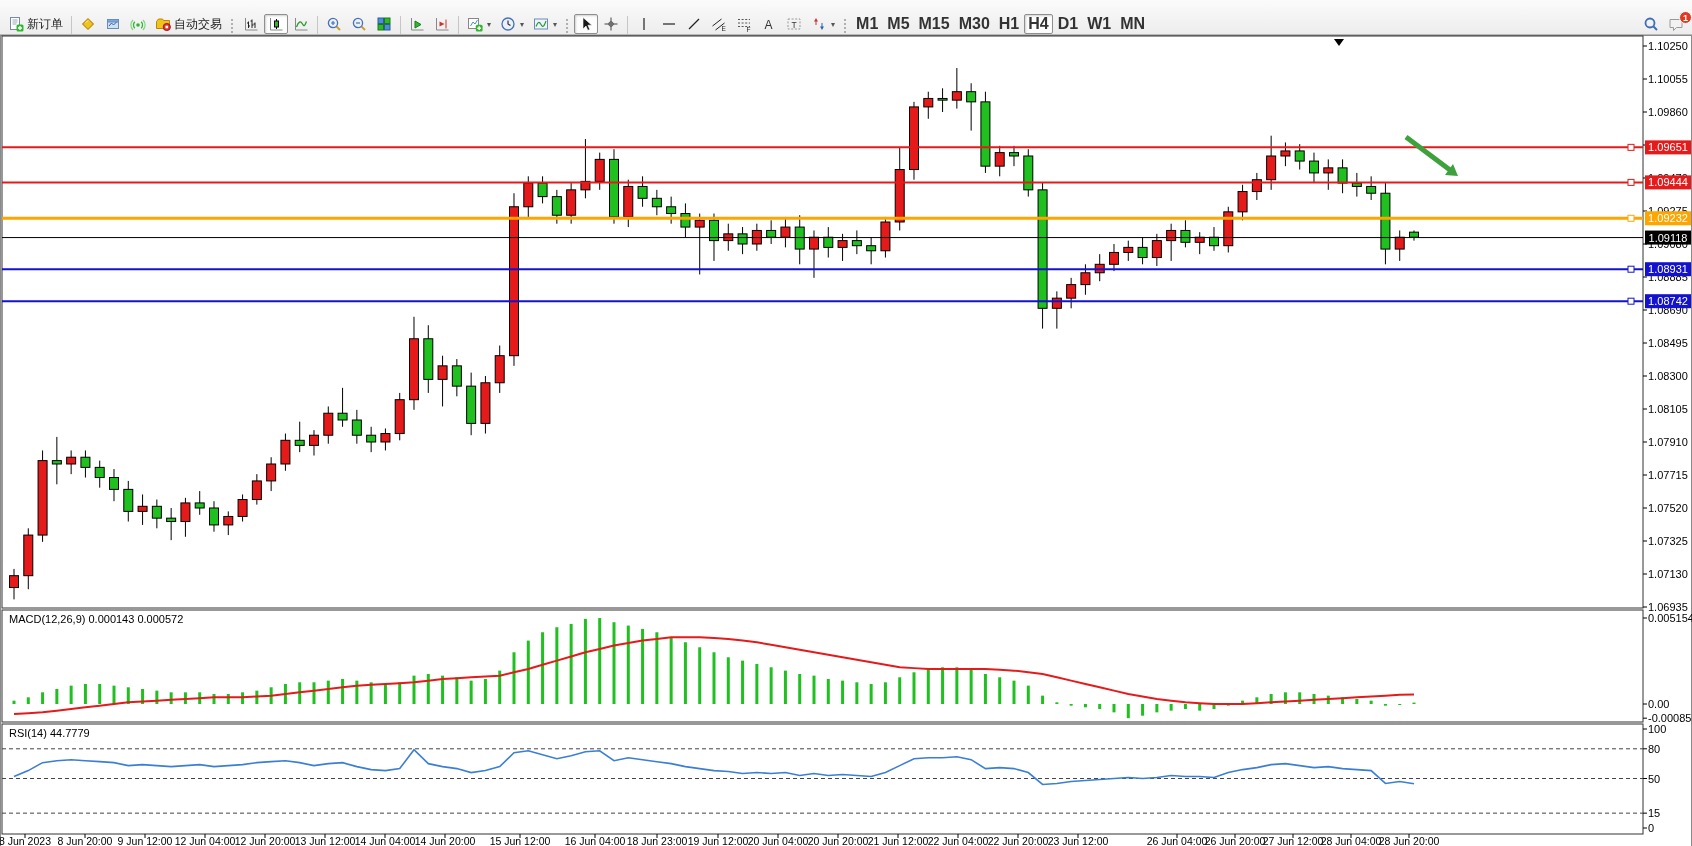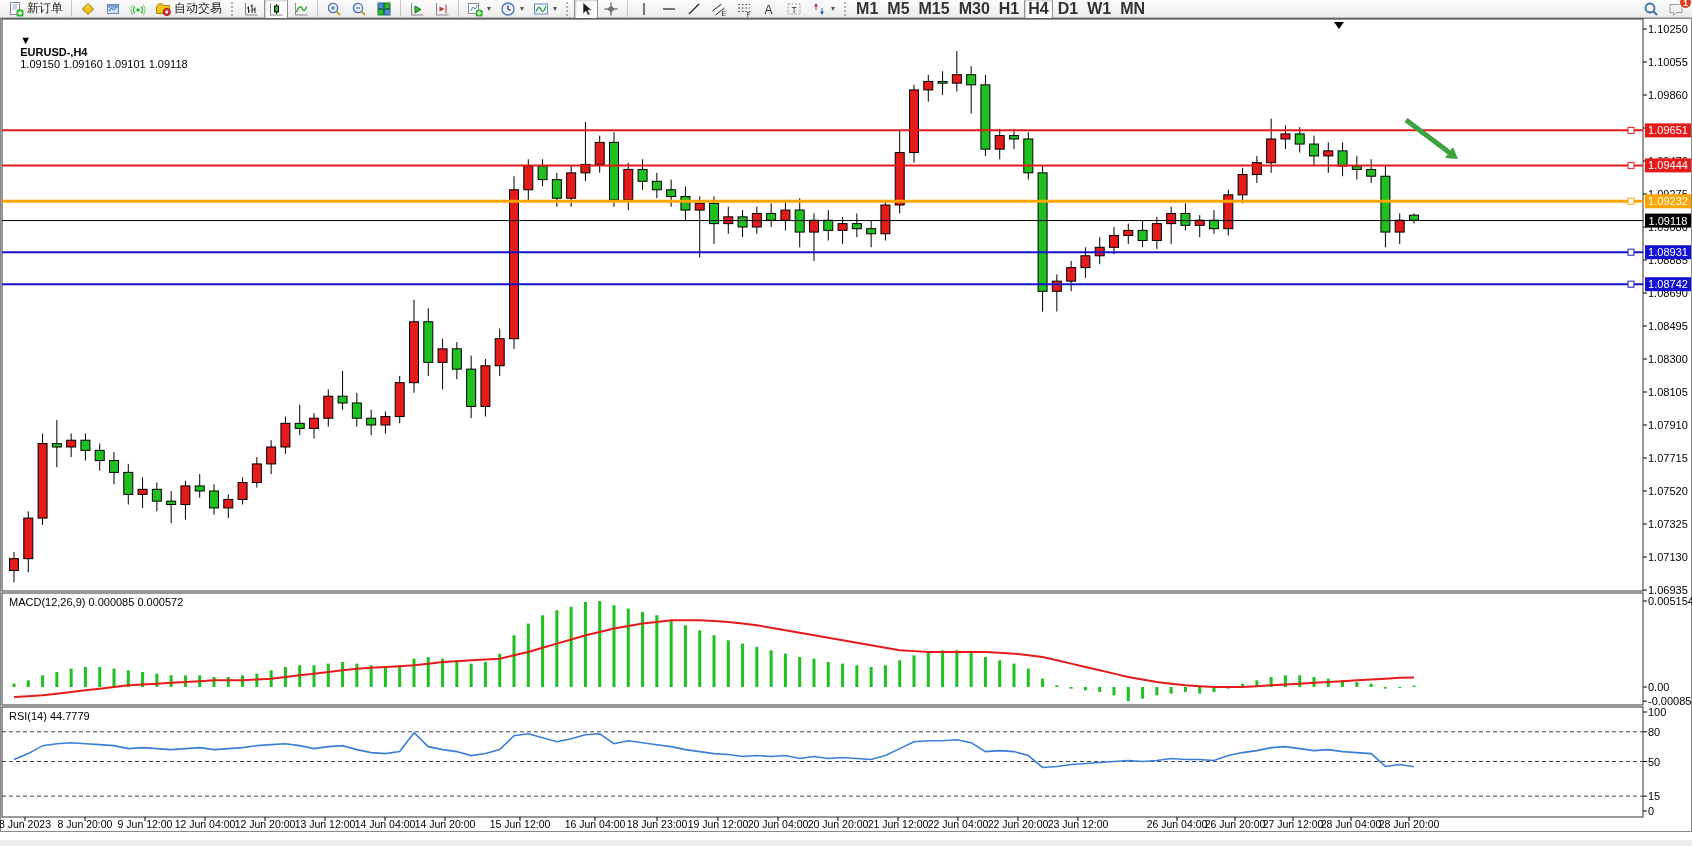--- a/index.html
+++ b/index.html
@@ -1,19 +1,19 @@
 <!DOCTYPE html>
 <html><head>
 <meta charset="utf-8">
 <style>
   * { box-sizing: border-box; margin:0; padding:0; }
   html,body { width:1692px; height:846px; overflow:hidden;
     font-family:"Liberation Sans","DejaVu Sans",sans-serif; background:#ececec; }
-  .toolbar { height:18px; width:1692px; background:linear-gradient(#fbfbfb,#ededed);
-    border-bottom:1px solid #b9b9b9; display:flex; align-items:center; padding:0 4px; gap:1px; }
+  .toolbar { height:35px; width:1692px; background:linear-gradient(#fbfbfb,#ededed);
+    border-bottom:1px solid #b9b9b9; display:flex; align-items:flex-end; padding:0 4px; gap:1px; }
   .tbtn { height:20px; min-width:22px; display:inline-flex; align-items:center; justify-content:center;
     gap:3px; padding:0 3px; border:1px solid transparent; border-radius:2px; font-size:12px; color:#222;
     cursor:default; white-space:nowrap; }
   .tbtn.active { background:#fdfdfd; border:1px solid #8f8f8f; box-shadow:inset 1px 1px 2px rgba(0,0,0,.18); }
   .tsep { width:1px; height:18px; background:#c6c6c6; margin:0 3px; }
   .tgrip { width:5px; height:16px; margin:0 3px;
     background-image:radial-gradient(#b0b0b0 1px, transparent 1.2px); background-size:4px 4px; }
   .tf { font-size:16px; font-weight:bold; color:#333; min-width:26px; }
   .caret { font-size:8px; color:#555; margin-left:1px; }
   .spacer { flex:1; }
@@ -231,26 +231,21 @@
   </div>
   <div class="tbtn chat-wrap">
     <svg class="icon16" viewBox="0 0 16 16">
       <path d="M2 3.5h12v8H8.5l-3 3v-3H2z" fill="#f2f2f2" stroke="#9a9a9a"></path>
     </svg>
     <span class="badge">1</span>
   </div>
 </div>
 
 <div class="chart-window">
-  <div id="chart-title" class="overlay-label">
-    <span>▼</span>
-    <span style="font-weight:bold">EURUSD-,H4</span>
-    <span>1.09150 1.09160 1.09101 1.09118</span>
-  </div>
-  <div id="macd-label" class="overlay-label">MACD(12,26,9) 0.000085 0.000572</div>
+  <div id="macd-label" class="overlay-label">MACD(12,26,9) 0.000143 0.000572</div>
   <div id="rsi-label" class="overlay-label">RSI(14) 44.7779</div>
   <svg id="chart-svg" width="1692" height="814">
       <rect x="0" y="0" width="1692" height="814" fill="#fff"></rect>
       <rect x="0.5" y="0.5" width="1691" height="813" fill="none" stroke="#8a8a8a"></rect>
       <rect x="2" y="1" width="1641" height="572" fill="#fff" stroke="#333"></rect>
       <rect x="2" y="575" width="1641" height="112" fill="#fff" stroke="#333"></rect>
       <rect x="2" y="689" width="1641" height="110" fill="#fff" stroke="#333"></rect>
       <g>
         <line x1="14" y1="533.9206999999988" x2="14" y2="564.3820999999991" stroke="#000" stroke-width="1"></line>
         <rect x="9.5" y="540.6899000000018" width="9" height="11.846099999998728" fill="#e51a1a" stroke="#000" stroke-width="1"></rect>

